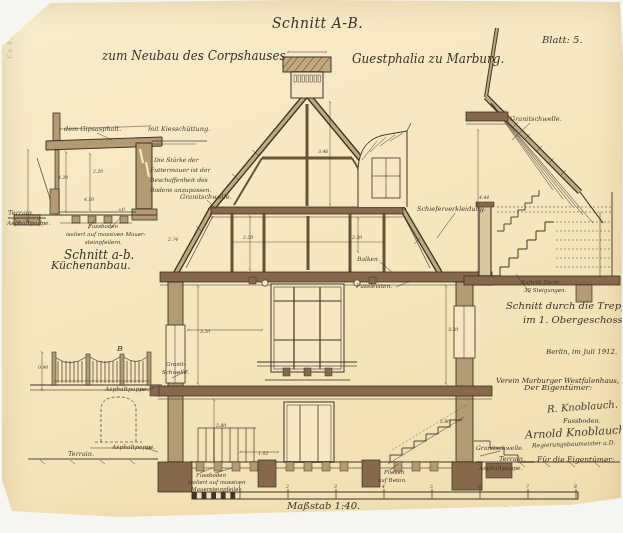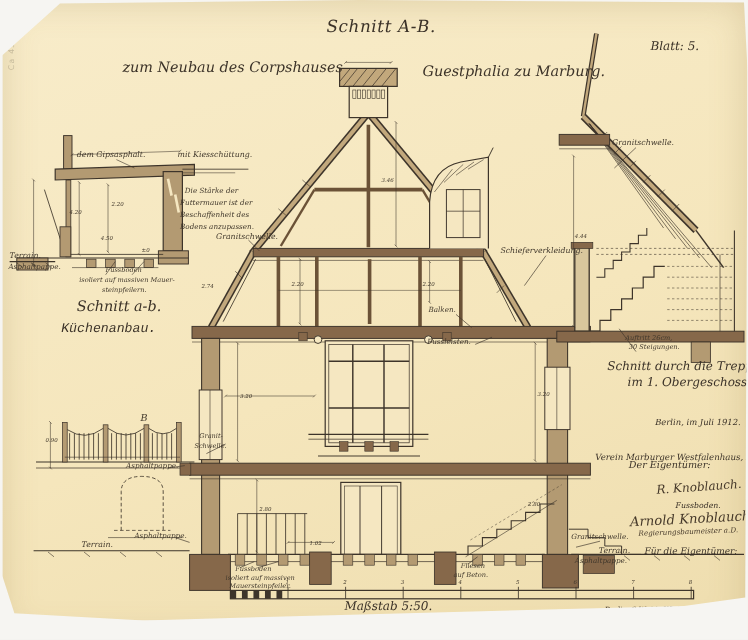--- a/index.html
+++ b/index.html
@@ -247,26 +247,26 @@
     </svg>
 
     <div class="stamp">Ca 457/90</div>
 
     <div class="lbl" style="left:272px;top:16px;font-size:14px;letter-spacing:.5px;">Schnitt A-B.</div>
     <div class="lbl" style="left:352px;top:53px;font-size:12px;">Guestphalia zu Marburg.</div>
     <div class="lbl" style="left:102px;top:50px;font-size:12px;">zum Neubau des Corpshauses</div>
     <div class="lbl" style="left:542px;top:35px;font-size:10px;">Blatt: 5.</div>
 
     <div class="lbl" style="left:64px;top:249px;font-size:12px;">Schnitt a-b.</div>
-    <div class="lbl" style="left:51px;top:270px;font-size:11px;font-family:Liberation Mono, monospace;">Küchenanbau.</div>
+    <div class="lbl" style="left:51px;top:260px;font-size:11px;">Küchenanbau.</div>
 
     <div class="lbl" style="left:506px;top:301px;font-size:10px;">Schnitt durch die Treppe</div>
     <div class="lbl" style="left:523px;top:315px;font-size:10px;">im 1. Obergeschoss.</div>
 
-    <div class="lbl" style="left:287px;top:501px;font-size:10px;">Maßstab 5:50.</div>
+    <div class="lbl" style="left:287px;top:501px;font-size:10px;">Maßstab 1:40.</div>
     <div class="lbl" style="left:504px;top:506px;font-size:6px;">Berlin, S.W. 11, Königgrätzerstrasse.</div>
 
     <div class="lbl" style="left:546px;top:349px;font-size:7px;">Berlin, im Juli 1912.</div>
     <div class="lbl" style="left:524px;top:384px;font-size:8px;font-style:italic;">Der Eigentümer:</div>
     <div class="lbl" style="left:496px;top:377px;font-size:7.2px;">Verein Marburger Westfalenhaus, E.V.</div>
     <div class="lbl sig" style="left:547px;top:402px;font-size:10px;transform:rotate(-4deg);">R. Knoblauch.</div>
     <div class="lbl" style="left:563px;top:418px;font-size:6.5px;">Fussboden.</div>
     <div class="lbl sig" style="left:525px;top:427px;font-size:11px;transform:rotate(-3deg);">Arnold Knoblauch</div>
     <div class="lbl sig" style="left:532px;top:441px;font-size:6px;transform:rotate(-2deg);">Regierungsbaumeister a.D.</div>
     <div class="lbl" style="left:537px;top:456px;font-size:7.5px;">Für die Eigentümer:</div>

